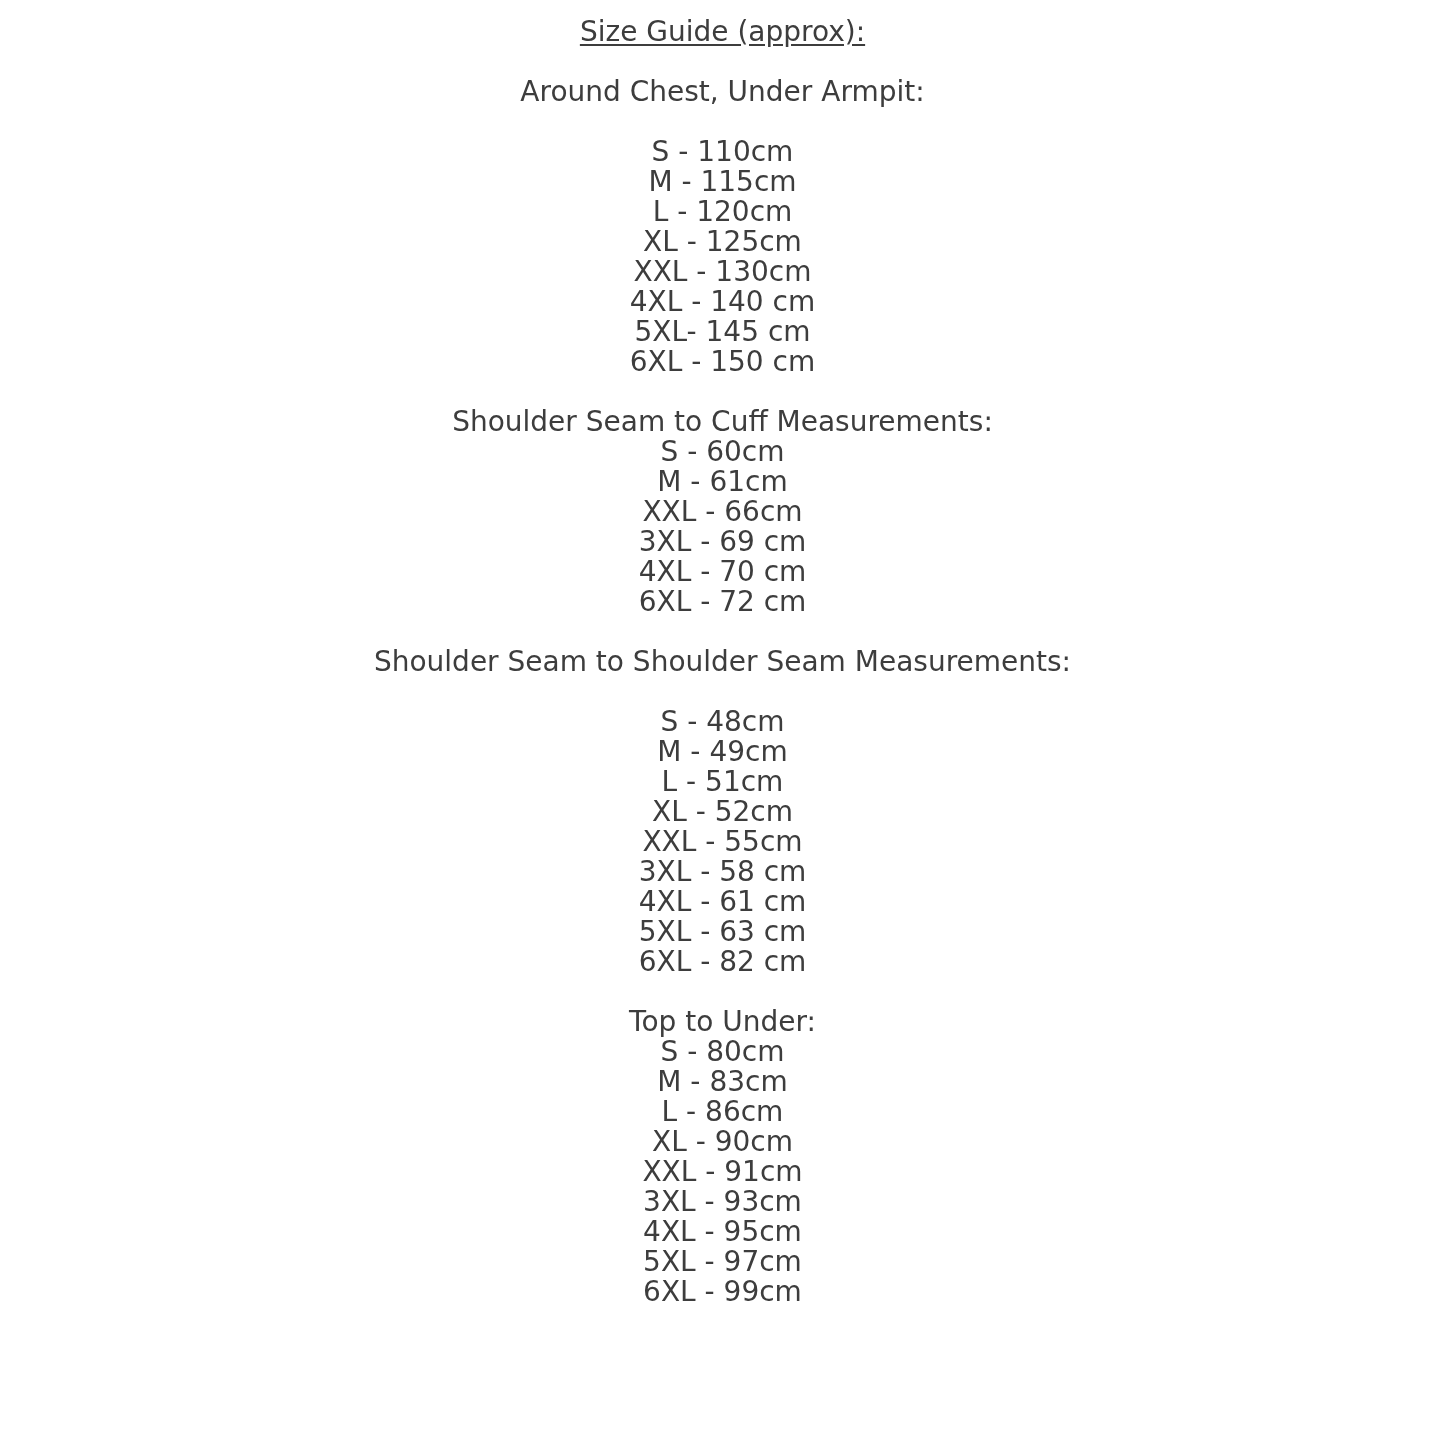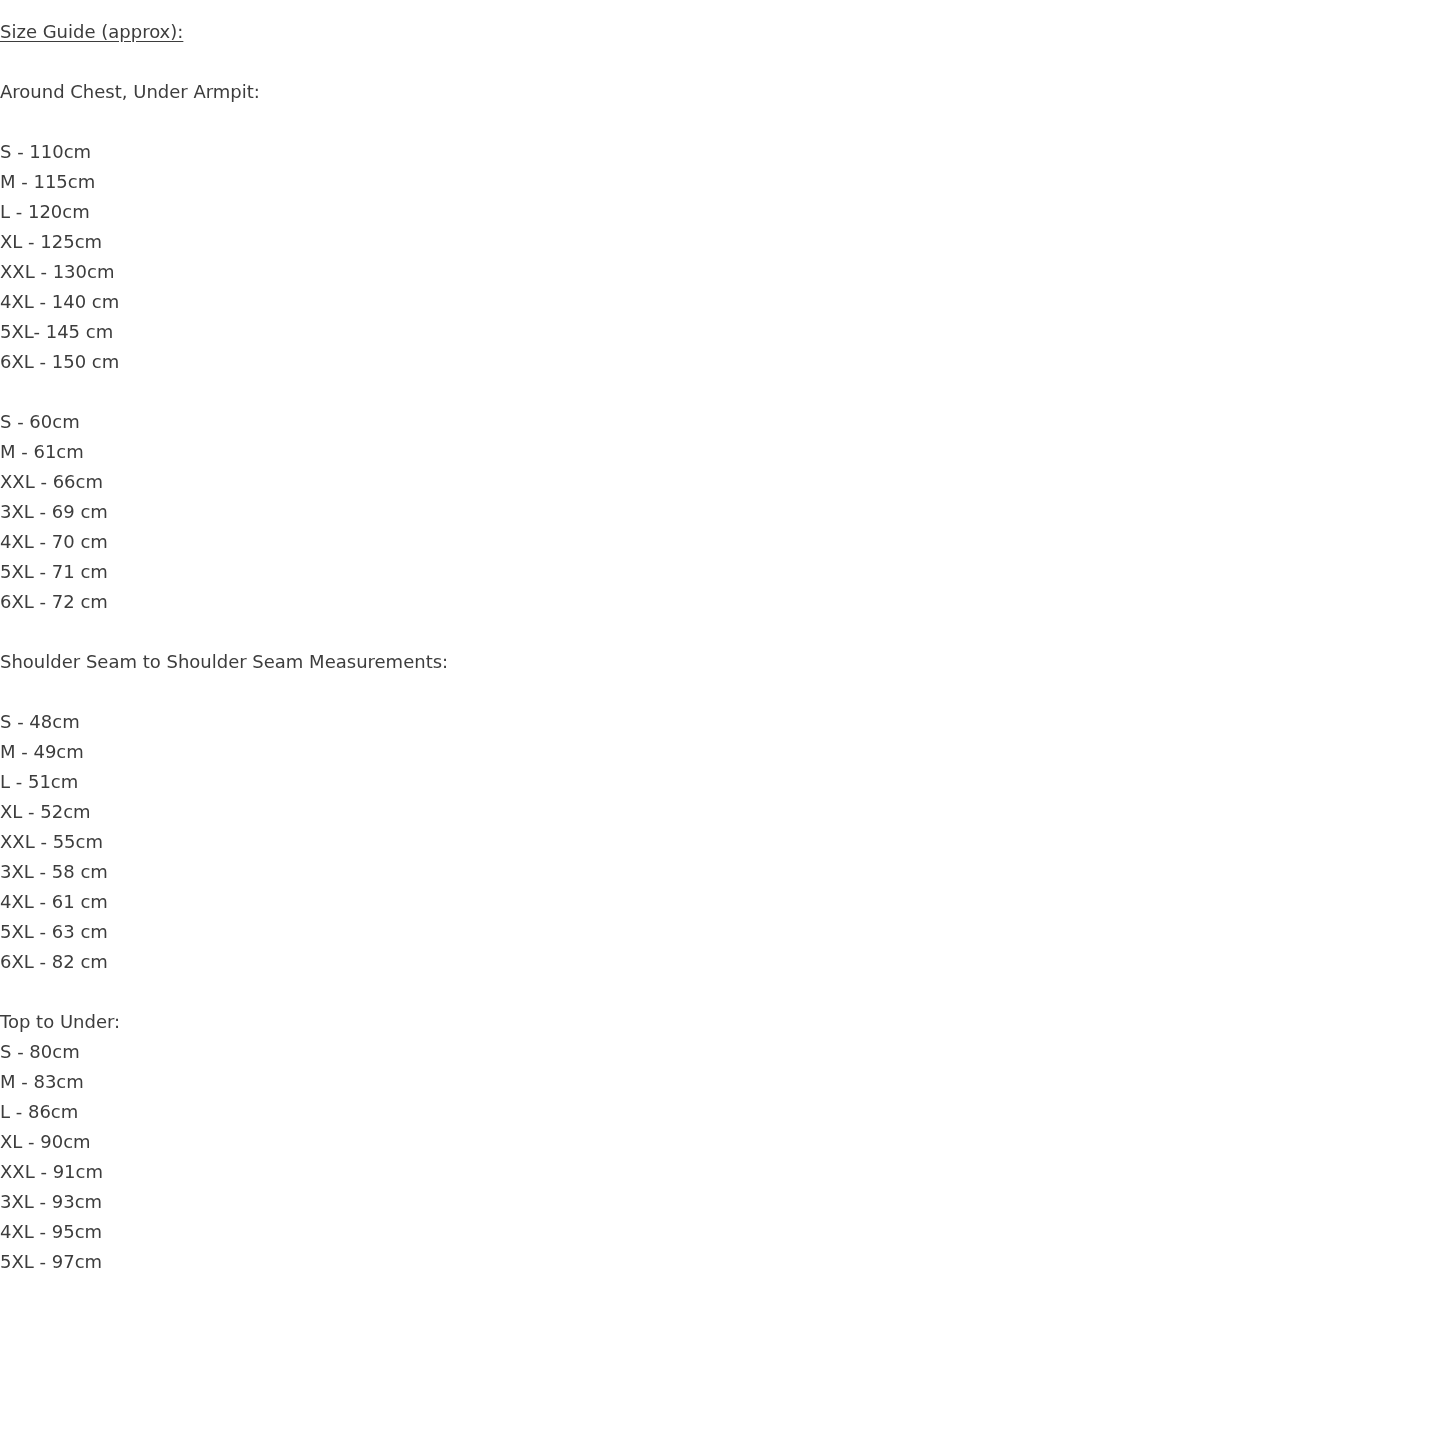--- a/index.html
+++ b/index.html
@@ -8,22 +8,22 @@
     background: #ffffff;
   }
   body {
     width: 1445px;
     height: 1445px;
     font-family: "DejaVu Sans", "Liberation Sans", sans-serif;
     color: #3d3d3d;
   }
   .doc {
     padding-top: 17px;
-    text-align: left;
-    font-size: 18px;
+    text-align: center;
+    font-size: 28px;
     line-height: 30px;
   }
   .line {
     height: 30px;
     white-space: pre;
   }
   .title {
     text-decoration: underline;
     text-underline-offset: 3px;
   }
@@ -44,26 +44,26 @@
   <div class="line">S - 110cm</div>
   <div class="line">M - 115cm</div>
   <div class="line">L - 120cm</div>
   <div class="line">XL - 125cm</div>
   <div class="line">XXL - 130cm</div>
   <div class="line">4XL - 140 cm</div>
   <div class="line">5XL- 145 cm</div>
   <div class="line">6XL - 150 cm</div>
 
   <div class="spacer"></div>
+  <div class="line">Shoulder Seam to Cuff Measurements:</div>
   <div class="line">S - 60cm</div>
   <div class="line">M - 61cm</div>
   <div class="line">XXL - 66cm</div>
   <div class="line">3XL - 69 cm</div>
   <div class="line">4XL - 70 cm</div>
-  <div class="line">5XL - 71 cm</div>
   <div class="line">6XL - 72 cm</div>
 
   <div class="spacer"></div>
   <div class="line">Shoulder Seam to Shoulder Seam Measurements:</div>
   <div class="spacer"></div>
   <div class="line">S - 48cm</div>
   <div class="line">M - 49cm</div>
   <div class="line">L - 51cm</div>
   <div class="line">XL - 52cm</div>
   <div class="line">XXL - 55cm</div>
@@ -75,14 +75,15 @@
   <div class="spacer"></div>
   <div class="line">Top to Under:</div>
   <div class="line">S - 80cm</div>
   <div class="line">M - 83cm</div>
   <div class="line">L - 86cm</div>
   <div class="line">XL - 90cm</div>
   <div class="line">XXL - 91cm</div>
   <div class="line">3XL - 93cm</div>
   <div class="line">4XL - 95cm</div>
   <div class="line">5XL - 97cm</div>
+  <div class="line">6XL - 99cm</div>
 
 </div>
 
 </body></html>

